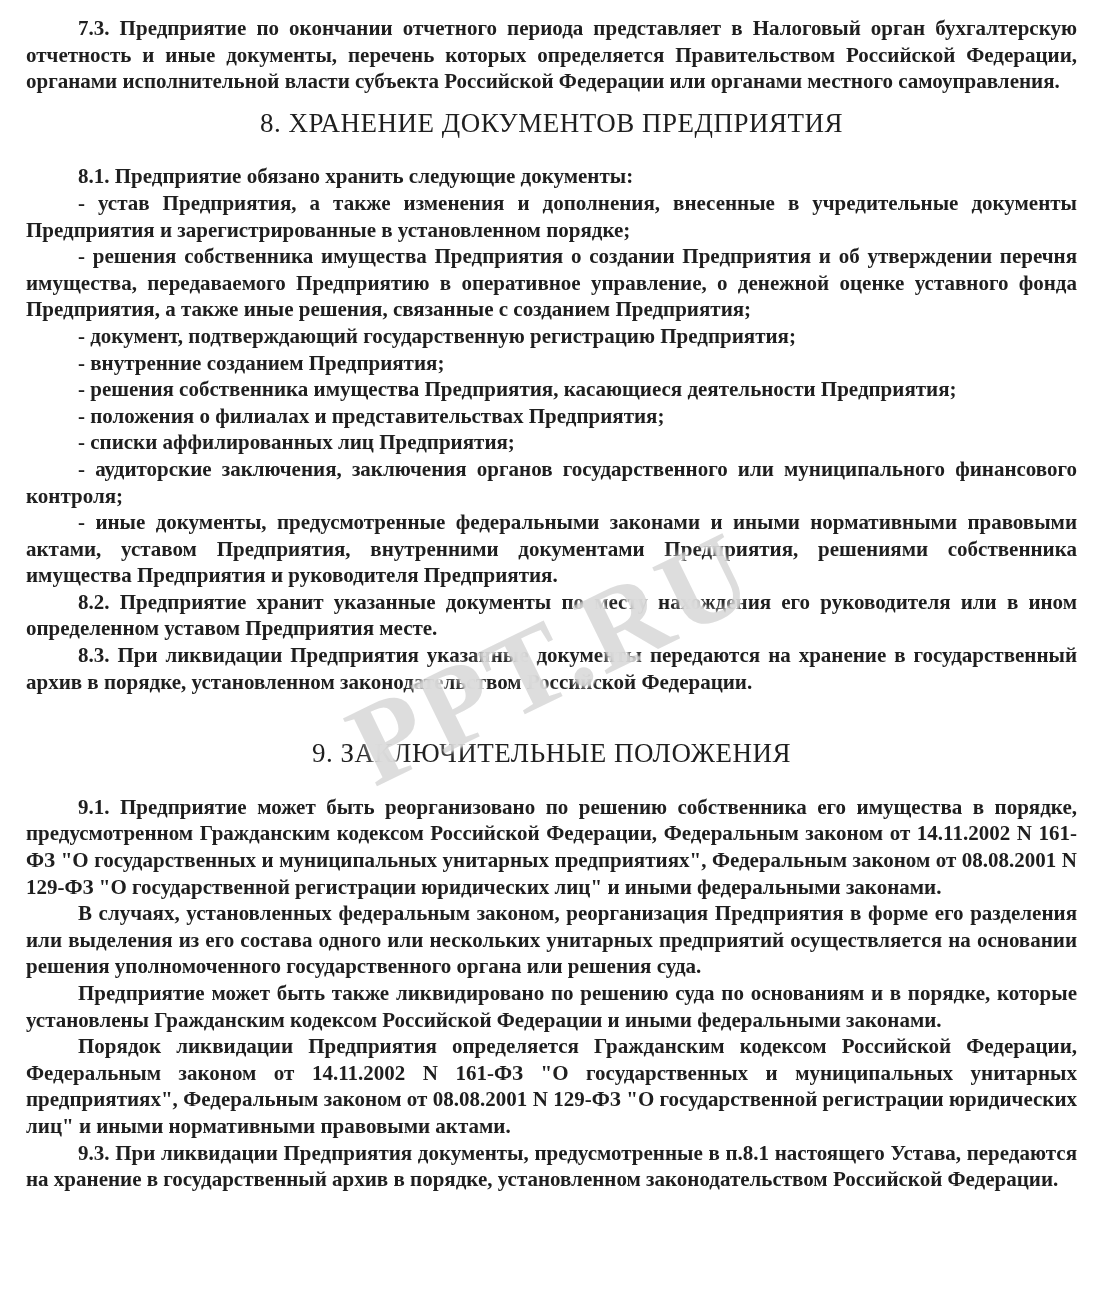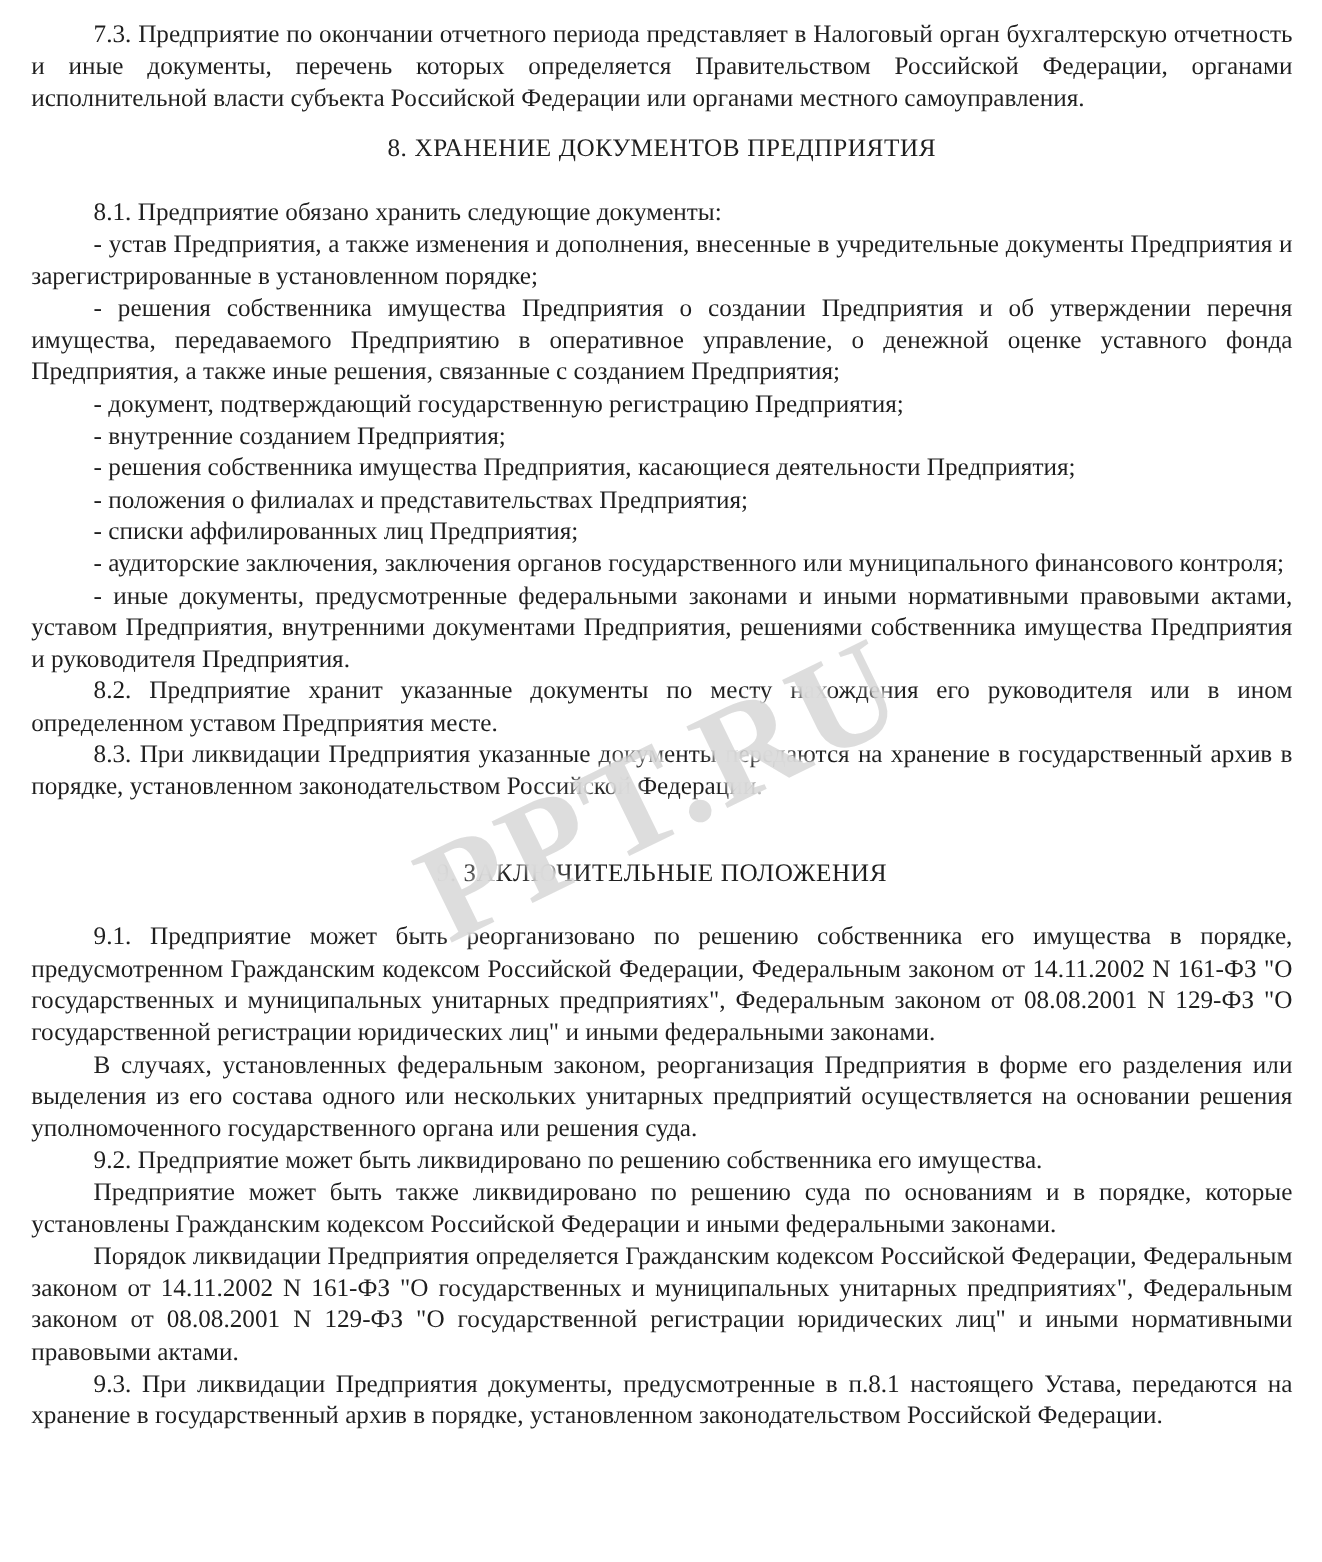--- a/index.html
+++ b/index.html
@@ -16,24 +16,25 @@
     position: relative;
     z-index: 1;
     padding: 15px 25px 0 26px;
     font-size: 21px;
     line-height: 26.6px;
   }
   .block-paragraph {
     margin: 0;
     text-indent: 52px;
     text-align: justify;
+    font-weight: bold;
   }
   .block-heading {
     margin: 15px 0 27px 0;
-    font-size: 21px;
+    font-size: 27px;
     font-weight: normal;
     text-align: center;
     letter-spacing: 0.5px;
   }
   .block-heading.gap-large { margin-top: 45px; }
   .watermark {
     position: absolute;
     left: 291px;
     top: 592px;
     width: 520px;
@@ -69,18 +70,17 @@
       <p class="block-paragraph">- решения собственника имущества Предприятия, касающиеся деятельности Предприятия;</p>
       <p class="block-paragraph">- положения о филиалах и представительствах Предприятия;</p>
       <p class="block-paragraph">- списки аффилированных лиц Предприятия;</p>
       <p class="block-paragraph">- аудиторские заключения, заключения органов государственного или муниципального финансового контроля;</p>
       <p class="block-paragraph">- иные документы, предусмотренные федеральными законами и иными нормативными правовыми актами, уставом Предприятия, внутренними документами Предприятия, решениями собственника имущества Предприятия и руководителя Предприятия.</p>
       <p class="block-paragraph">8.2. Предприятие хранит указанные документы по месту нахождения его руководителя или в ином определенном уставом Предприятия месте.</p>
       <p class="block-paragraph">8.3. При ликвидации Предприятия указанные документы передаются на хранение в государственный архив в порядке, установленном законодательством Российской Федерации.</p>
       <h2 class="block-heading gap-large">9. ЗАКЛЮЧИТЕЛЬНЫЕ ПОЛОЖЕНИЯ</h2>
       <p class="block-paragraph">9.1. Предприятие может быть реорганизовано по решению собственника его имущества в порядке, предусмотренном Гражданским кодексом Российской Федерации, Федеральным законом от 14.11.2002 N 161-ФЗ "О государственных и муниципальных унитарных предприятиях", Федеральным законом от 08.08.2001 N 129-ФЗ "О государственной регистрации юридических лиц" и иными федеральными законами.</p>
       <p class="block-paragraph">В случаях, установленных федеральным законом, реорганизация Предприятия в форме его разделения или выделения из его состава одного или нескольких унитарных предприятий осуществляется на основании решения уполномоченного государственного органа или решения суда.</p>
-      <p class="block-paragraph">9.2. Предприятие может быть ликвидировано по решению собственника его имущества.</p>
       <p class="block-paragraph">Предприятие может быть также ликвидировано по решению суда по основаниям и в порядке, которые установлены Гражданским кодексом Российской Федерации и иными федеральными законами.</p>
       <p class="block-paragraph">Порядок ликвидации Предприятия определяется Гражданским кодексом Российской Федерации, Федеральным законом от 14.11.2002 N 161-ФЗ "О государственных и муниципальных унитарных предприятиях", Федеральным законом от 08.08.2001 N 129-ФЗ "О государственной регистрации юридических лиц" и иными нормативными правовыми актами.</p>
       <p class="block-paragraph">9.3. При ликвидации Предприятия документы, предусмотренные в п.8.1 настоящего Устава, передаются на хранение в государственный архив в порядке, установленном законодательством Российской Федерации.</p>
     </div>
 </div>
 
 </body></html>

